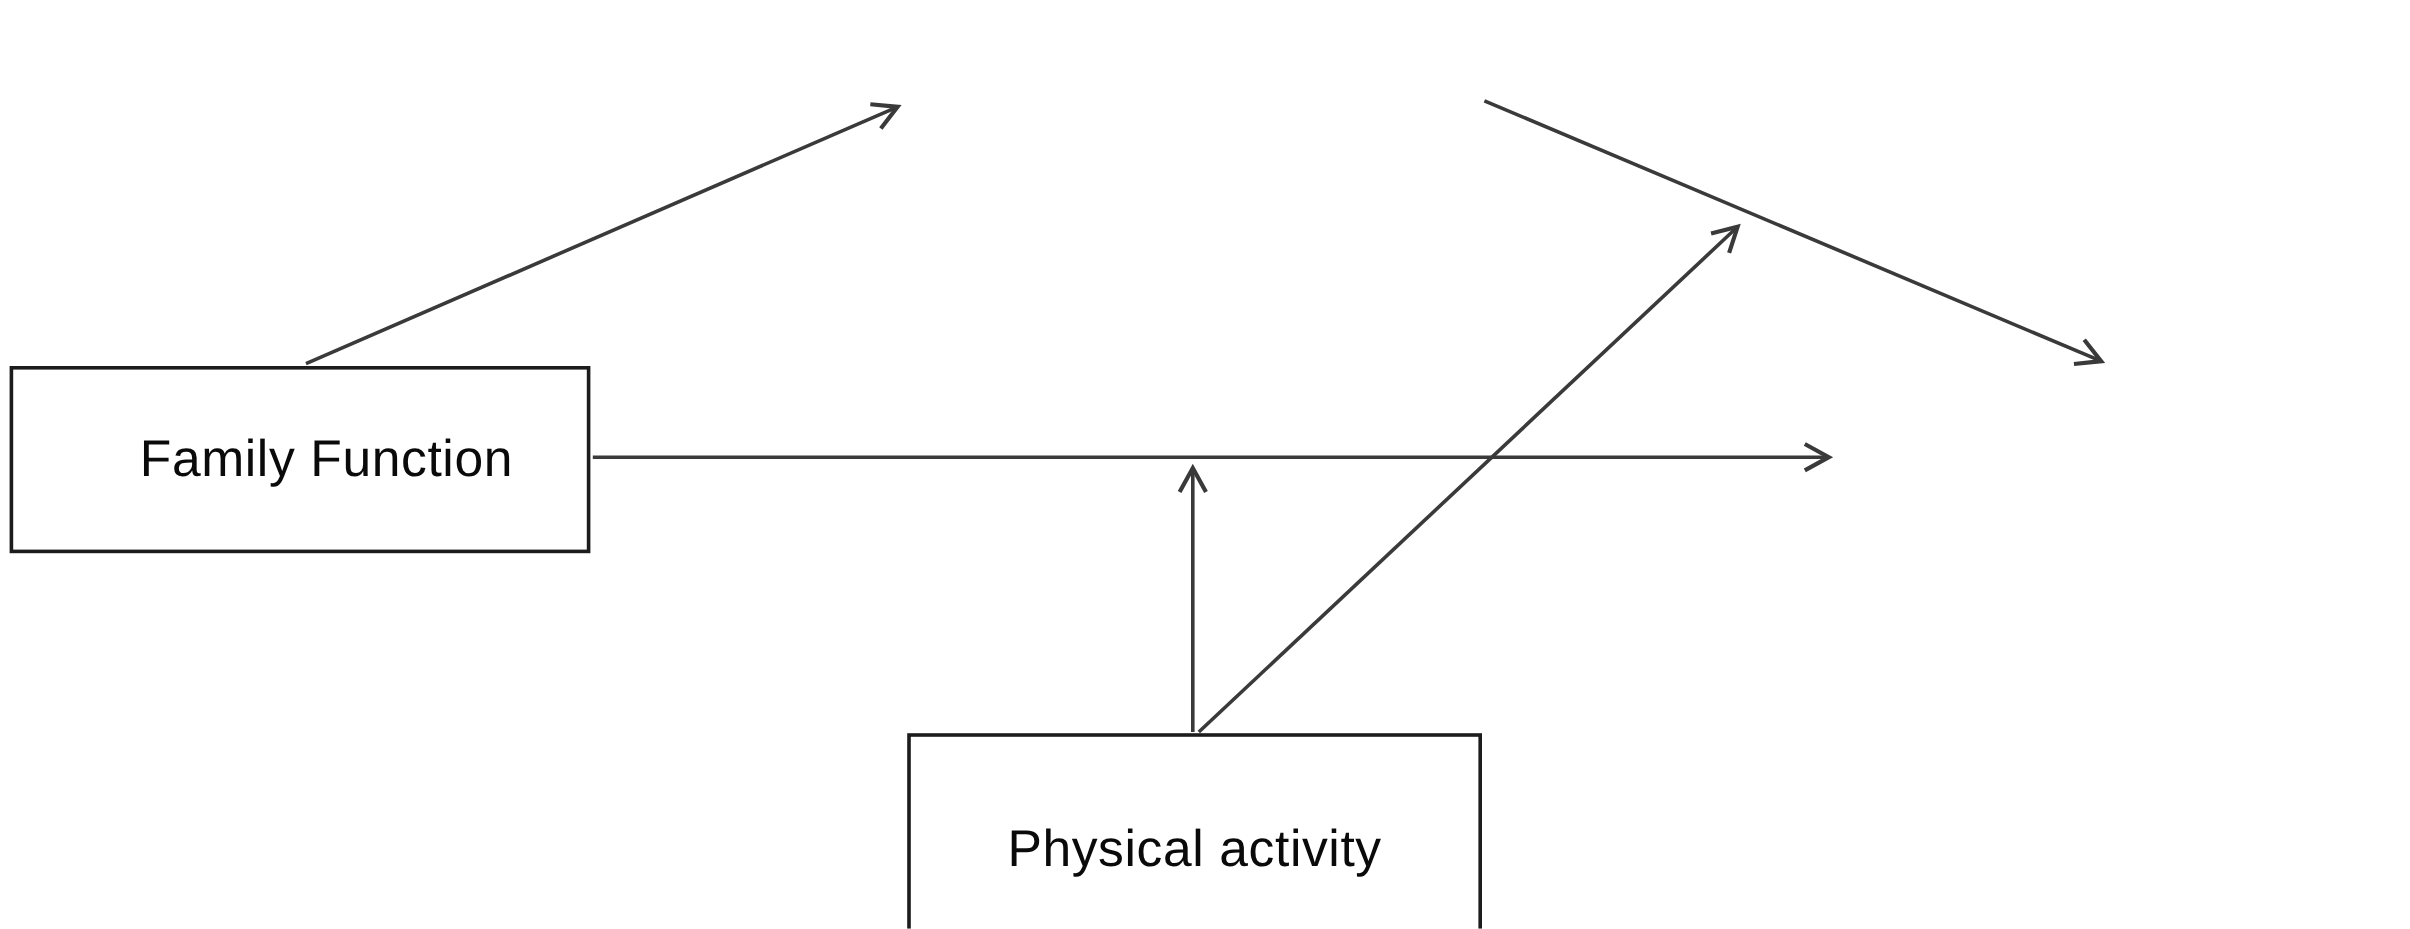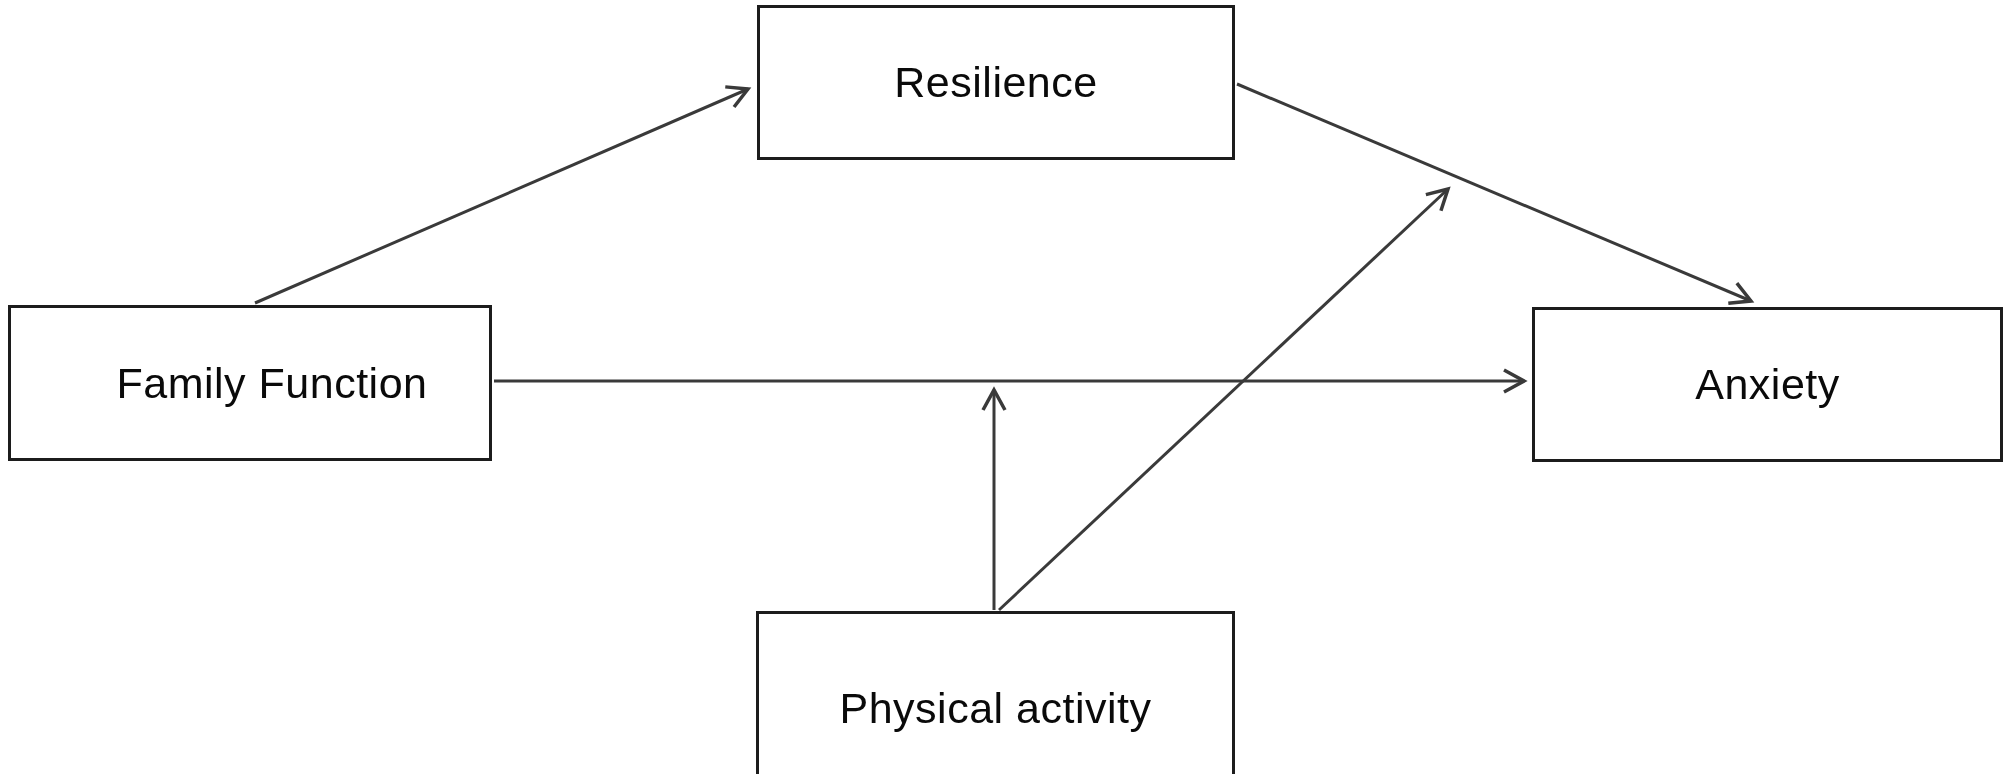--- a/index.html
+++ b/index.html
@@ -61,29 +61,23 @@
 
     <line class="edge" x1="494" y1="381" x2="1524" y2="381" marker-end="url(#chev)"></line>
 
     <line class="edge" x1="1237" y1="84" x2="1751" y2="301" marker-end="url(#chev)"></line>
 
     <line class="edge" x1="994" y1="610" x2="994" y2="390" marker-end="url(#chev)"></line>
 
     <line class="edge" x1="999" y1="610" x2="1448" y2="189" marker-end="url(#chev)"></line>
   </svg>
 
-  <div class="node node-resilience">
-    <span>Resilience</span>
-  </div>
 
   <div class="node node-family-function">
     <span>Family Function</span>
   </div>
 
-  <div class="node node-anxiety">
-    <span>Anxiety</span>
-  </div>
 
   <div class="node node-physical-activity">
     <span>Physical activity</span>
   </div>
 
 </div>
 
 </body></html>

